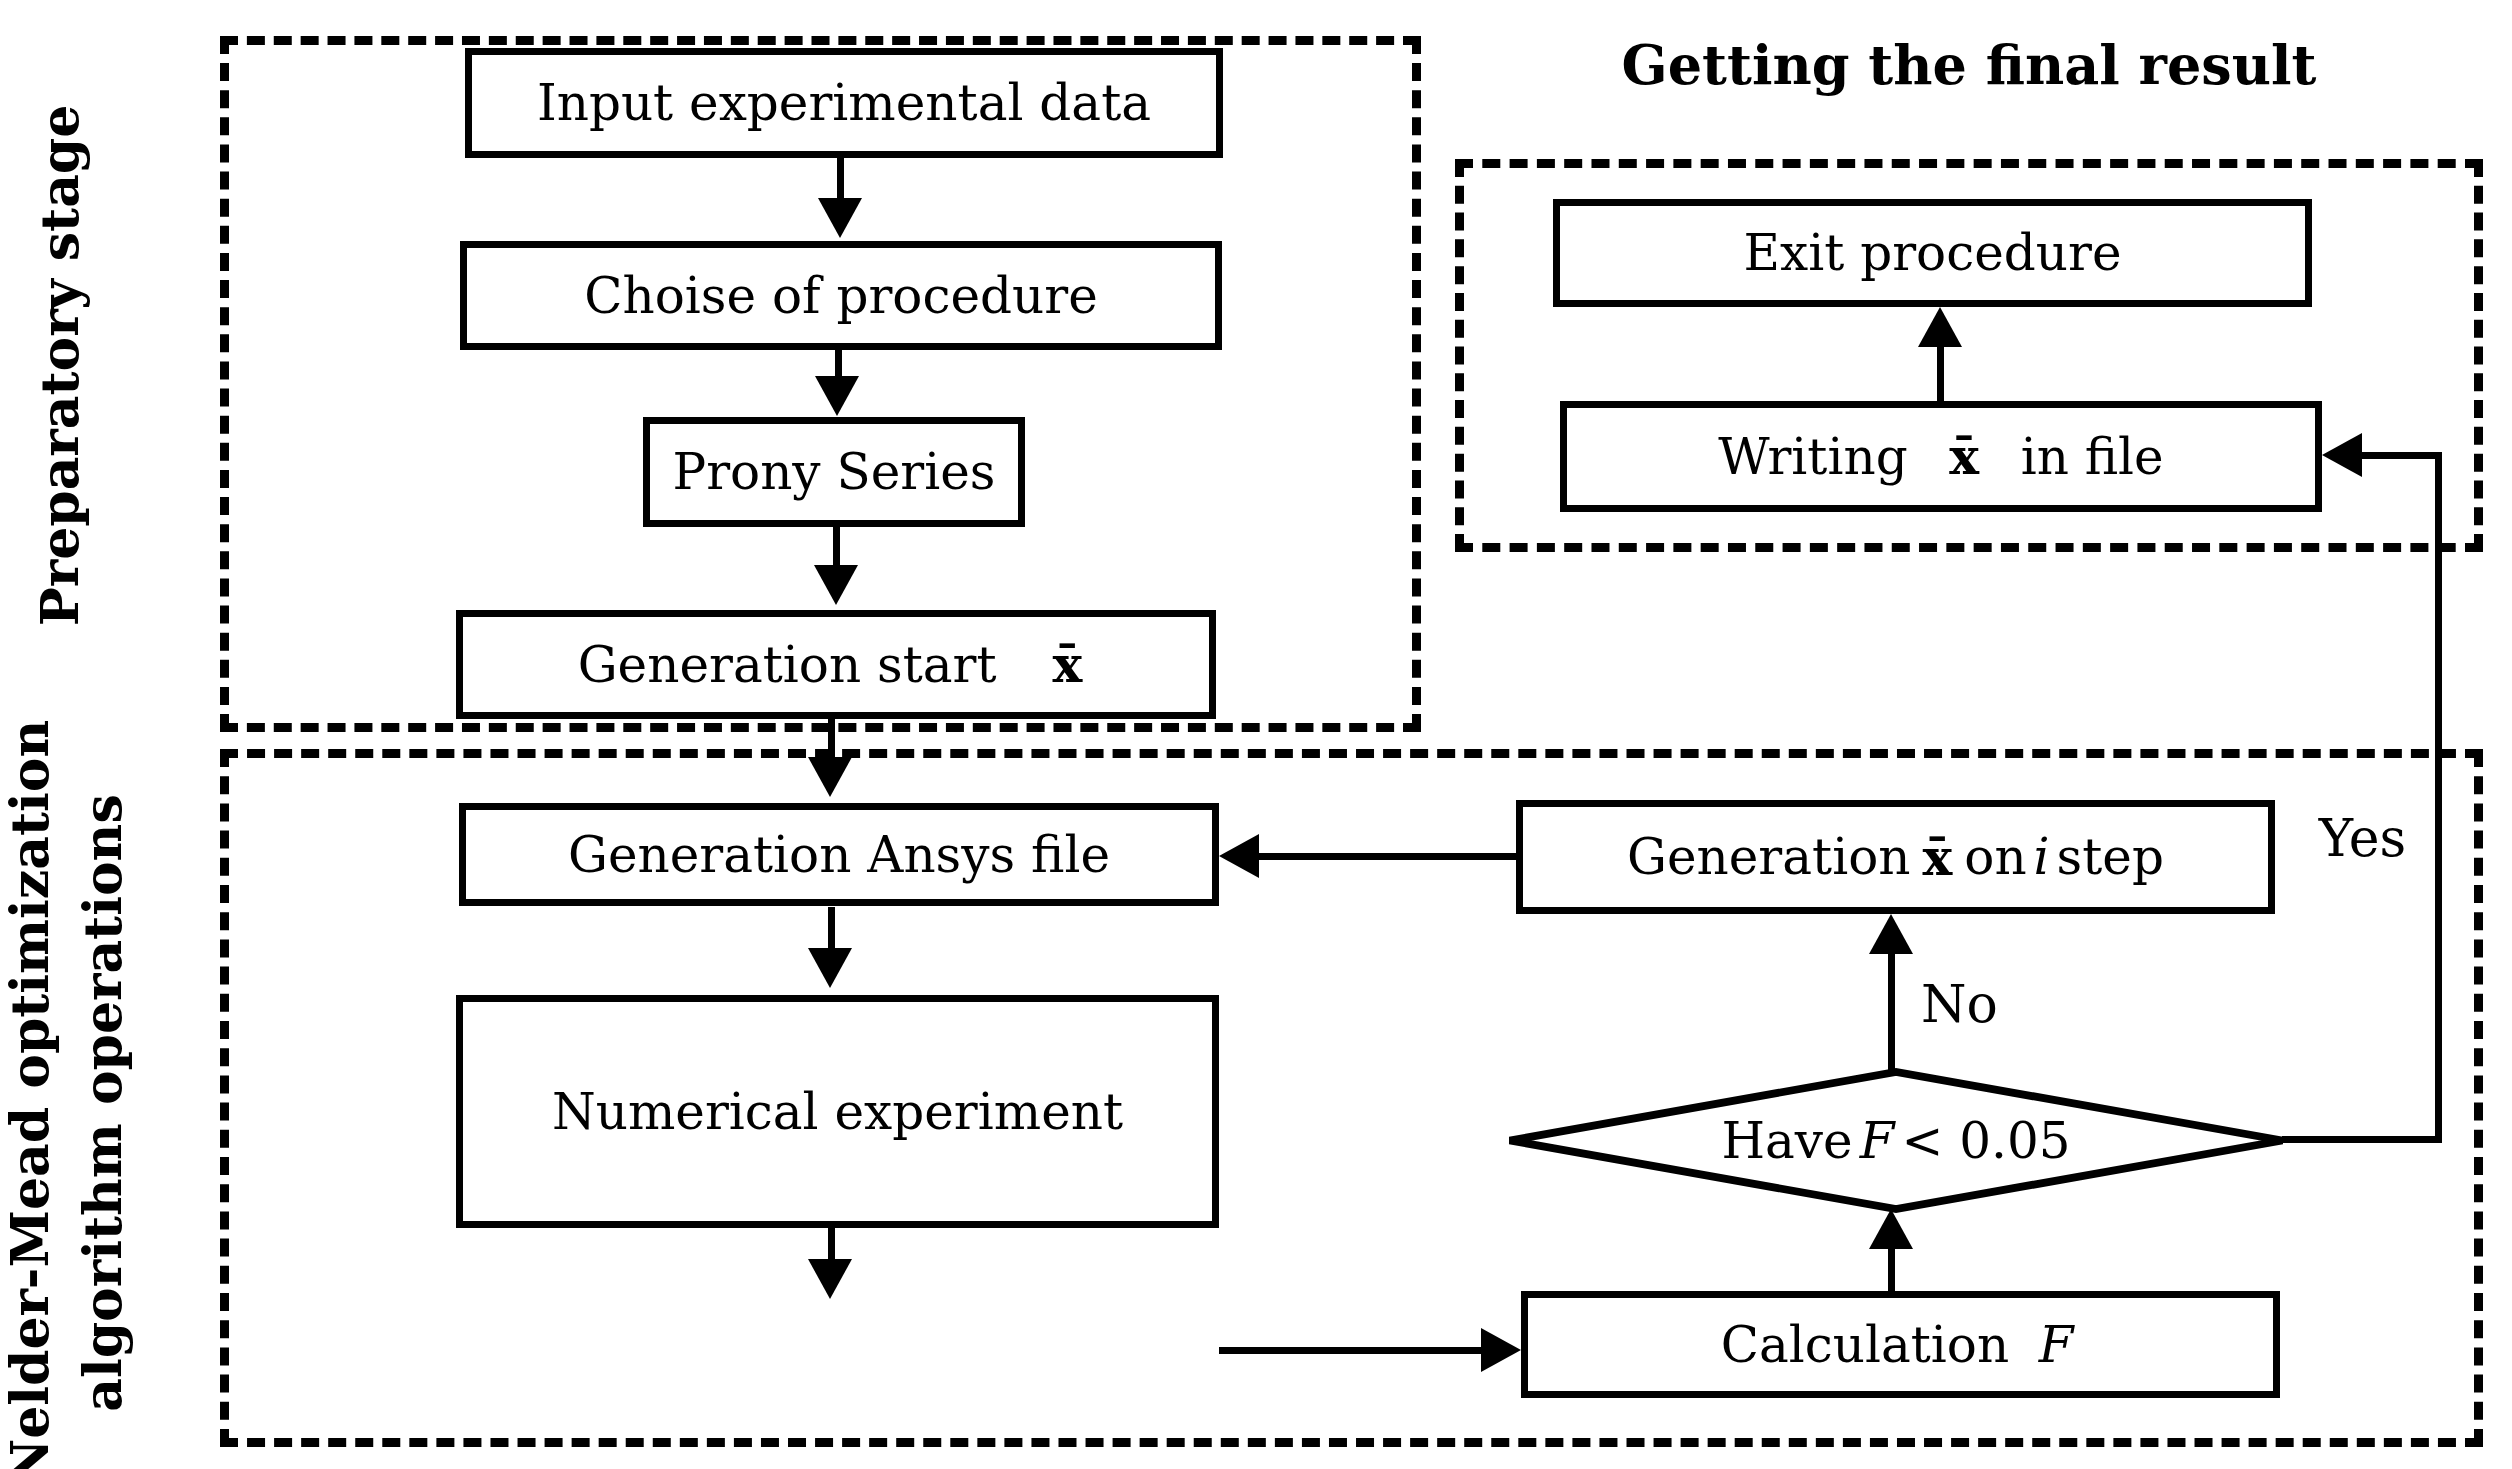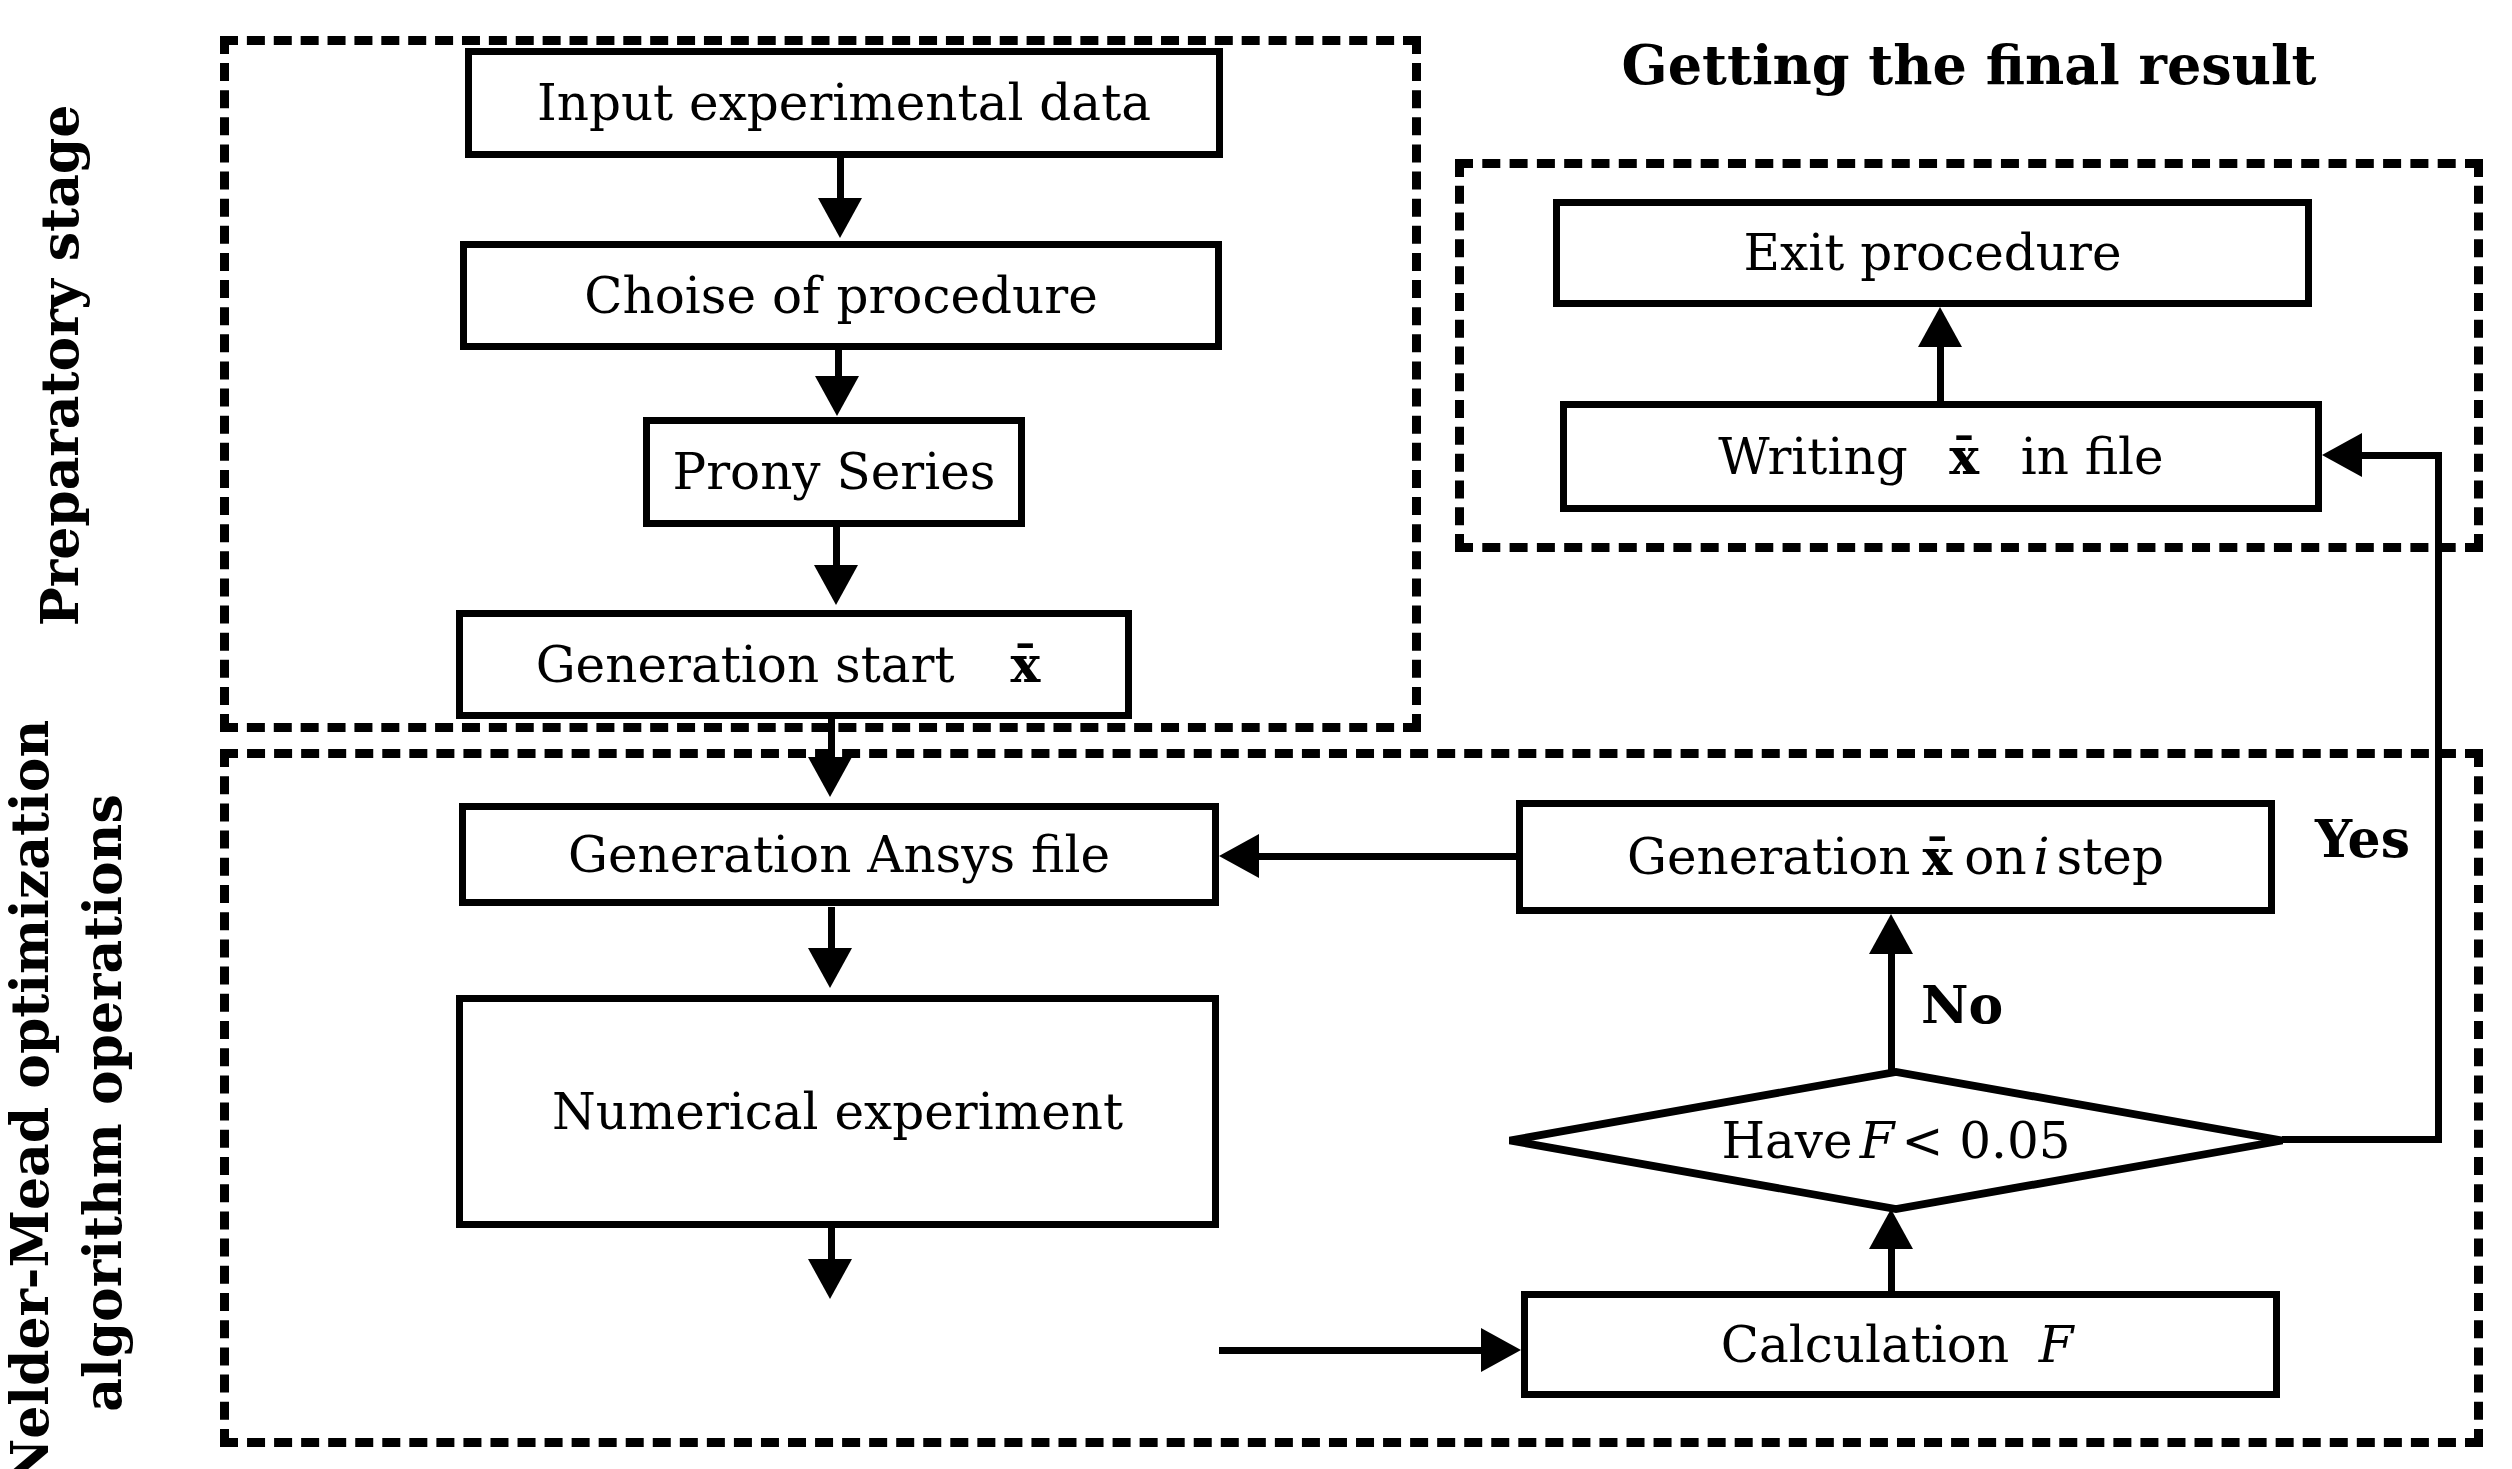--- a/index.html
+++ b/index.html
@@ -19,21 +19,21 @@
   .tri-down{position:absolute; width:0; height:0; border-left:22.6px solid transparent; border-right:22.6px solid transparent; border-top:40px solid #000;}
   .tri-up{position:absolute; width:0; height:0; border-left:22.6px solid transparent; border-right:22.6px solid transparent; border-bottom:40px solid #000;}
   .tri-left{position:absolute; width:0; height:0; border-top:22.6px solid transparent; border-bottom:22.6px solid transparent; border-right:40px solid #000;}
   .tri-right{position:absolute; width:0; height:0; border-top:22.6px solid transparent; border-bottom:22.6px solid transparent; border-left:40px solid #000;}
   .sidelabel{
     position:absolute; font-weight:bold; text-align:center;
     transform:rotate(-90deg); transform-origin:center;
   }
   .xbar{font-weight:bold; padding:0 12px;}
   .ital{font-style:italic; padding:0 7px;}
-  .branch{position:absolute; font-weight:bold; font-size:52px;}
+  .branch{position:absolute; font-weight:normal; font-size:52px;}
   #figure-title{position:absolute; font-weight:bold; font-size:54px; text-align:center;}
   #diamond-wrap{position:absolute;}
   #diamond-text{
     position:absolute; left:0; top:0; width:100%; height:100%;
     display:flex; align-items:center; justify-content:center;
     font-size:50px; white-space:nowrap;
   }
 </style>
 </head>
 <body>
@@ -48,21 +48,21 @@
 
   <div class="sidelabel" style="left:-271px; top:331px; width:660px; font-size:52px; line-height:69px;">Preparatory stage</div>
   <div class="sidelabel" style="left:-412px; top:1030px; width:955px; font-size:52px; line-height:73px;">
     <div>Nelder-Mead optimization</div>
     <div>algorithm operations</div>
   </div>
 
   <div class="node" style="left:465px; top:48px; width:758px; height:110px;">Input experimental data</div>
   <div class="node" style="left:460px; top:241px; width:762px; height:109px;">Choise of procedure</div>
   <div class="node" style="left:643px; top:417px; width:382px; height:110px;">Prony Series</div>
-  <div class="node" style="left:456px; top:610px; width:676px; height:109px;gap:44px;">
+  <div class="node" style="left:456px; top:610px; width:760px; height:109px;gap:44px;">
     <span>Generation start</span>
     <span class="xbar">x̄</span>
   </div>
 
   <div class="node" style="left:1553px; top:199px; width:759px; height:108px;">Exit procedure</div>
   <div class="node" style="left:1560px; top:401px; width:762px; height:111px;gap:19px;">
     <span>Writing</span>
     <span class="xbar" style="padding:0 22.6px;">x̄</span>
     <span>in file</span>
   </div>

